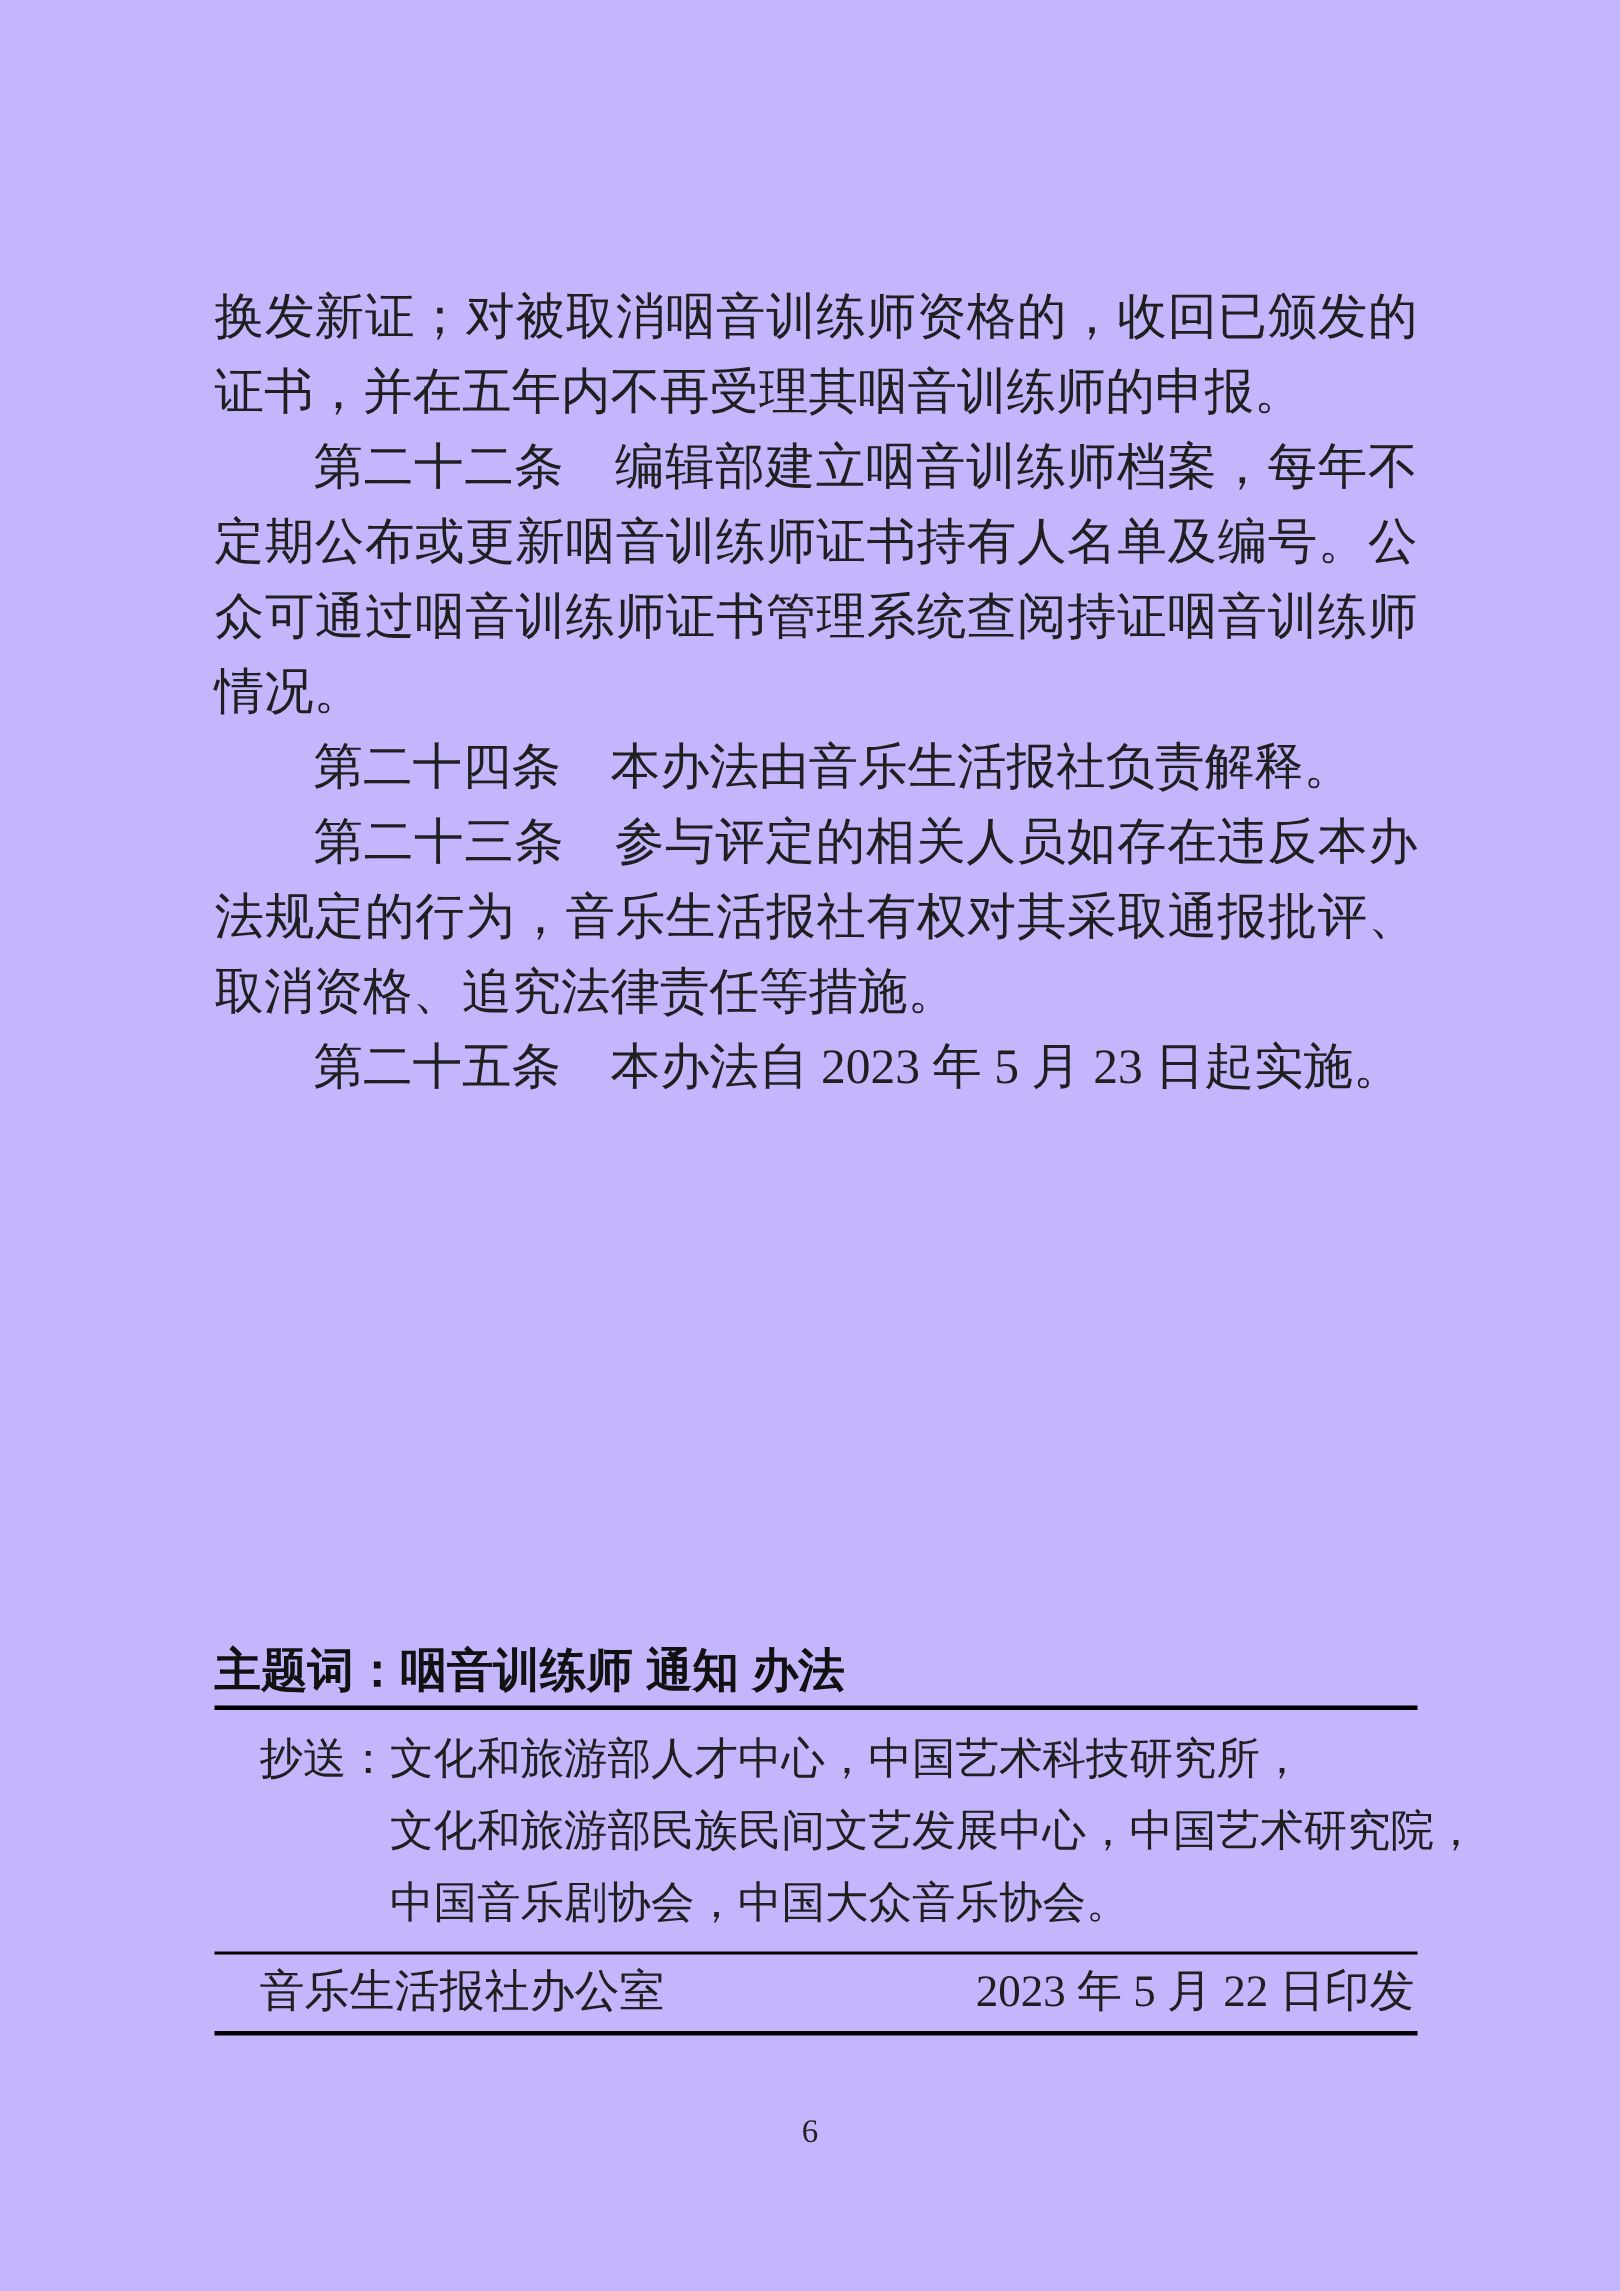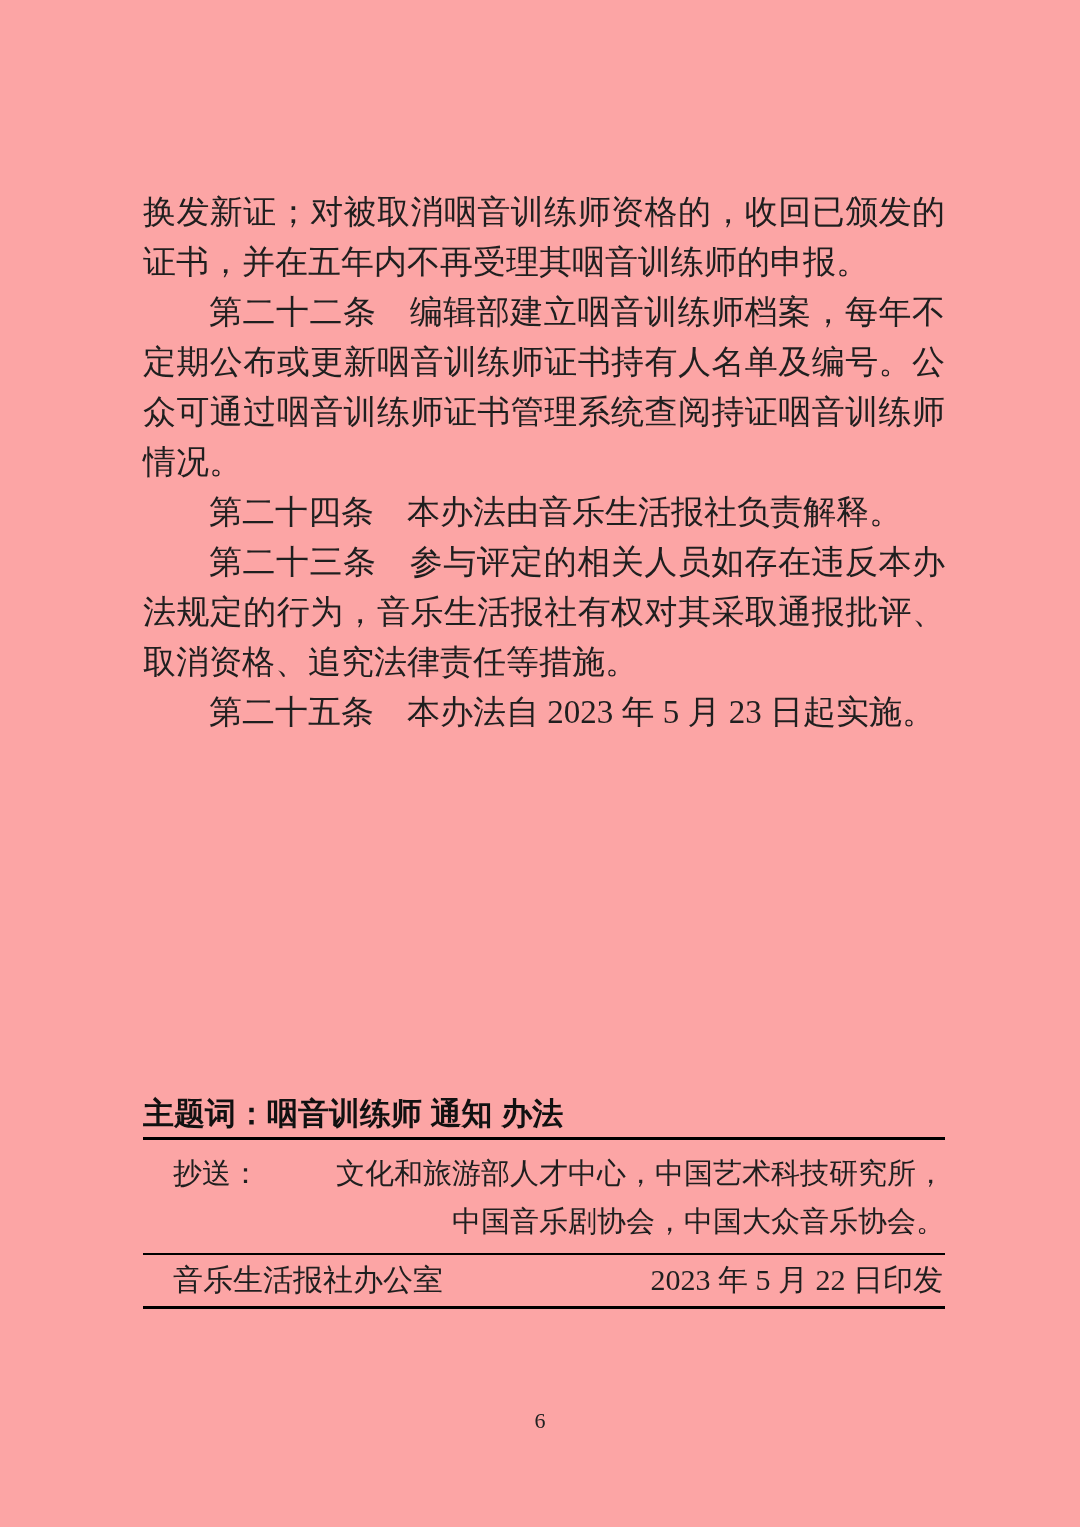--- a/index.html
+++ b/index.html
@@ -4,21 +4,21 @@
 <style>
   html, body {
     margin: 0;
     padding: 0;
     background: #ffffff;
   }
   .page {
     position: relative;
     width: 1080px;
     height: 1527px;
-    background: #fca5a5;
+    background: #c4b5fd;
     overflow: hidden;
     color: #1f1f1f;
   }
   
   .body-text {
     position: absolute;
     left: 143px;
     top: 187px;
     width: 802px;
     font-family: "Liberation Serif", serif;
@@ -54,21 +54,20 @@
   .rule-thin  { border-top: 2px solid #000000; }
   .rule-subject { margin-top: 3px; }
 
   .cc-row {
     display: flex;
     align-items: flex-start;
     padding: 9px 0 0 30px;
     font-family: "Liberation Serif", serif;
     font-size: 29px;
     line-height: 48px;
-    text-align: right;
   }
   .cc-label { white-space: nowrap; }
   .cc-lines { flex: 1; }
   .cc-line { white-space: nowrap; }
 
   .rule-cc { margin-top: 8px; }
 
   .issuance-row {
     display: flex;
     justify-content: space-between;
@@ -108,20 +107,21 @@
     <div class="subject-row">
       <span>主题词：</span><span>咽音训练师 通知 办法</span>
     </div>
 
     <div class="rule rule-thick rule-subject"></div>
 
     <div class="cc-row">
       <span class="cc-label">抄送：</span>
       <div class="cc-lines">
         <div class="cc-line">文化和旅游部人才中心，中国艺术科技研究所，</div>
+        <div class="cc-line">文化和旅游部民族民间文艺发展中心，中国艺术研究院，</div>
         <div class="cc-line">中国音乐剧协会，中国大众音乐协会。</div>
       </div>
     </div>
 
     <div class="rule rule-thin rule-cc"></div>
 
     <div class="issuance-row">
       <span>音乐生活报社办公室</span>
       <span>2023 年 5 月 22 日印发</span>
     </div>

